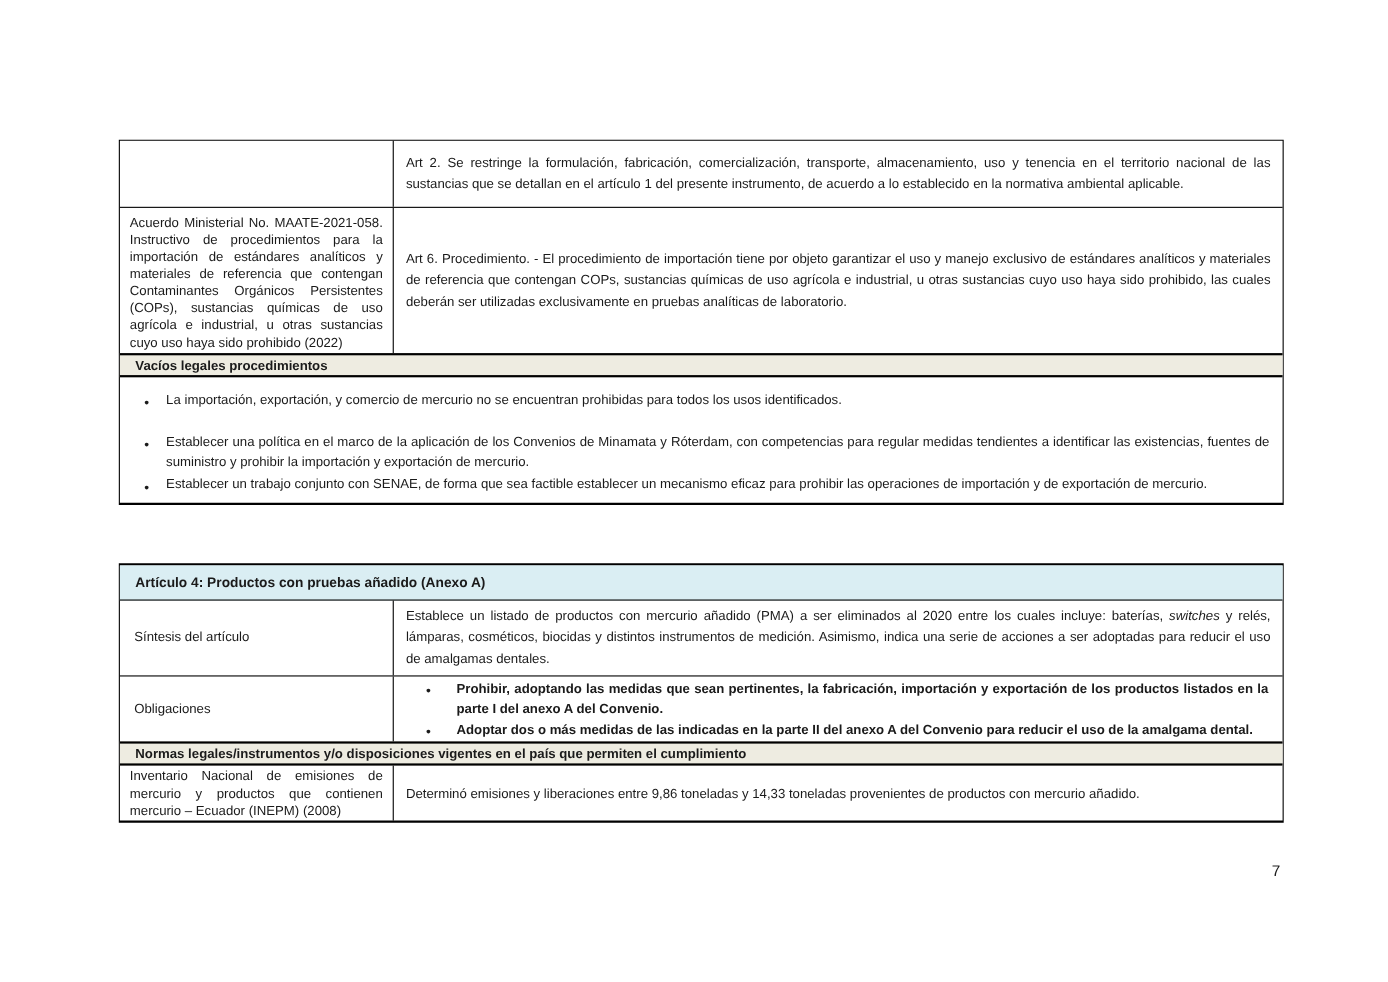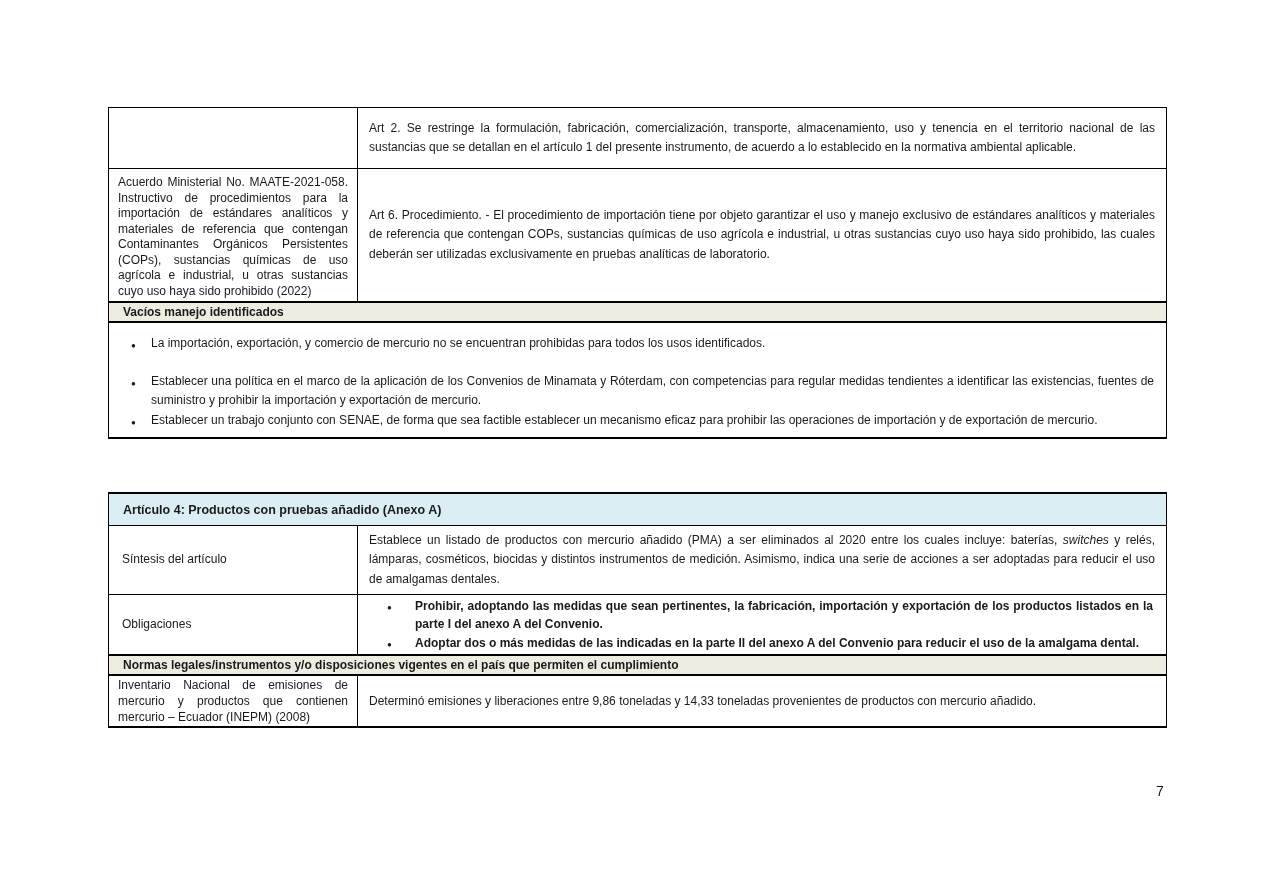--- a/index.html
+++ b/index.html
@@ -12,20 +12,21 @@
     position: relative;
     overflow: hidden;
   }
   .doc-table {
     position: absolute;
     left: 108px;
     width: 1059px;
     border: 1px solid #000;
     border-bottom-width: 2px;
     background: #fff;
+    margin-top: 20px;
   }
   .t1 { top: 107px; }
   .t2 { top: 492px; border-top-width: 2px; }
 
   .trow { display: flex; border-bottom: 1px solid #000; }
   .trow.nb { border-bottom: none; }
 
   .cell-left {
     width: 249px;
     border-right: 1px solid #000;
@@ -130,21 +131,21 @@
       </div>
     </div>
 
     <div class="trow nb r-acuerdo">
       <div class="cell-left justify">Acuerdo Ministerial No. MAATE-2021-058. Instructivo de procedimientos para la importación de estándares analíticos y materiales de referencia que contengan Contaminantes Orgánicos Persistentes (COPs), sustancias químicas de uso agrícola e industrial, u otras sustancias cuyo uso haya sido prohibido (2022)</div>
       <div class="cell-right">
         <div class="justify">Art 6. Procedimiento. - El procedimiento de importación tiene por objeto garantizar el uso y manejo exclusivo de estándares analíticos y materiales de referencia que contengan COPs, sustancias químicas de uso agrícola e industrial, u otras sustancias cuyo uso haya sido prohibido, las cuales deberán ser utilizadas exclusivamente en pruebas analíticas de laboratorio.</div>
       </div>
     </div>
 
-    <div class="section-header">Vacíos manejo identificados</div>
+    <div class="section-header">Vacíos legales procedimientos</div>
 
     <div class="trow nb bullet-row r-vacios-b">
       <ul class="bullet-list b1">
         <li>La importación, exportación, y comercio de mercurio no se encuentran prohibidas para todos los usos identificados.</li>
       </ul>
     </div>
 
 
     <div class="trow nb bullet-row r-recom-b">
       <ul class="bullet-list b1">

